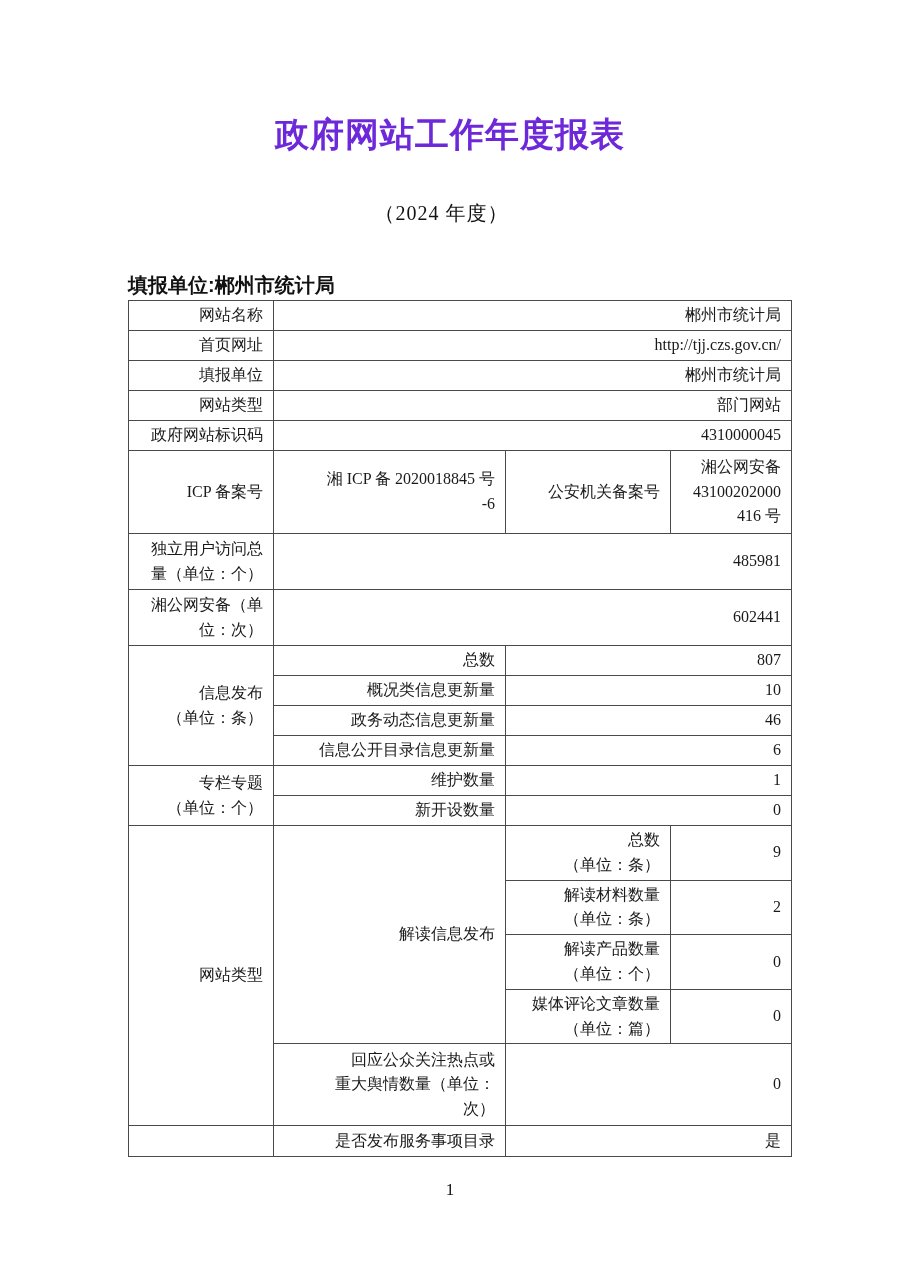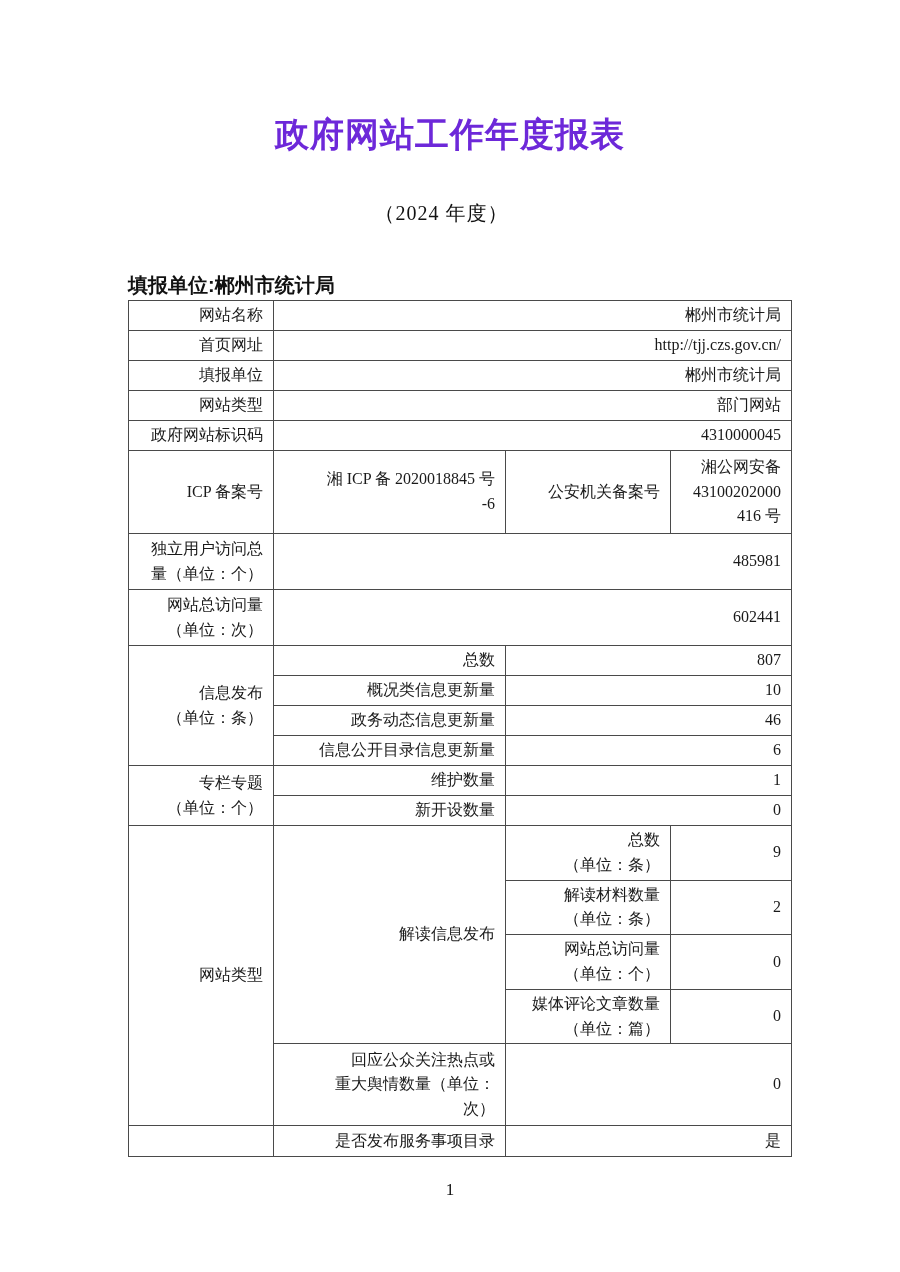--- a/index.html
+++ b/index.html
@@ -124,21 +124,21 @@
         <td>公安机关备案号</td>
         <td>湘公网安备
 43100202000
 416 号</td>
       </tr>
       <tr class="r56">
         <td>独立用户访问总量（单位：个）</td>
         <td colspan="3">485981</td>
       </tr>
       <tr class="r56">
-        <td>网站总访问量（单位：次）</td>
+        <td>湘公网安备（单位：次）</td>
         <td colspan="3">602441</td>
       </tr>
 
       <tr class="r30">
         <td rowspan="4">信息发布
 （单位：条）</td>
         <td>总数</td>
         <td colspan="2">807</td>
       </tr>
       <tr class="r30">
@@ -171,21 +171,21 @@
         <td>总数
 （单位：条）</td>
         <td>9</td>
       </tr>
       <tr class="r52">
         <td>解读材料数量
 （单位：条）</td>
         <td>2</td>
       </tr>
       <tr class="r52">
-        <td>网站总访问量
+        <td>解读产品数量
 （单位：个）</td>
         <td>0</td>
       </tr>
       <tr class="r52">
         <td>媒体评论文章数量
 （单位：篇）</td>
         <td>0</td>
       </tr>
       <tr class="r82">
         <td>回应公众关注热点或

